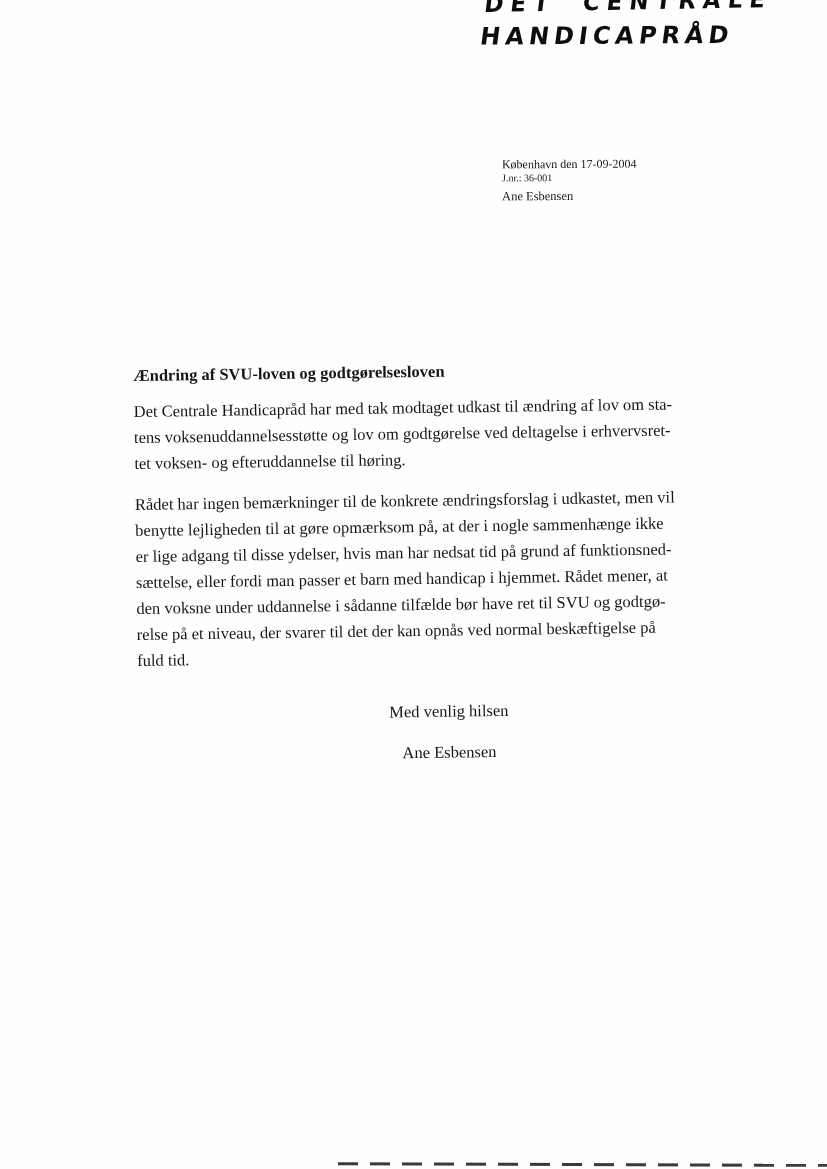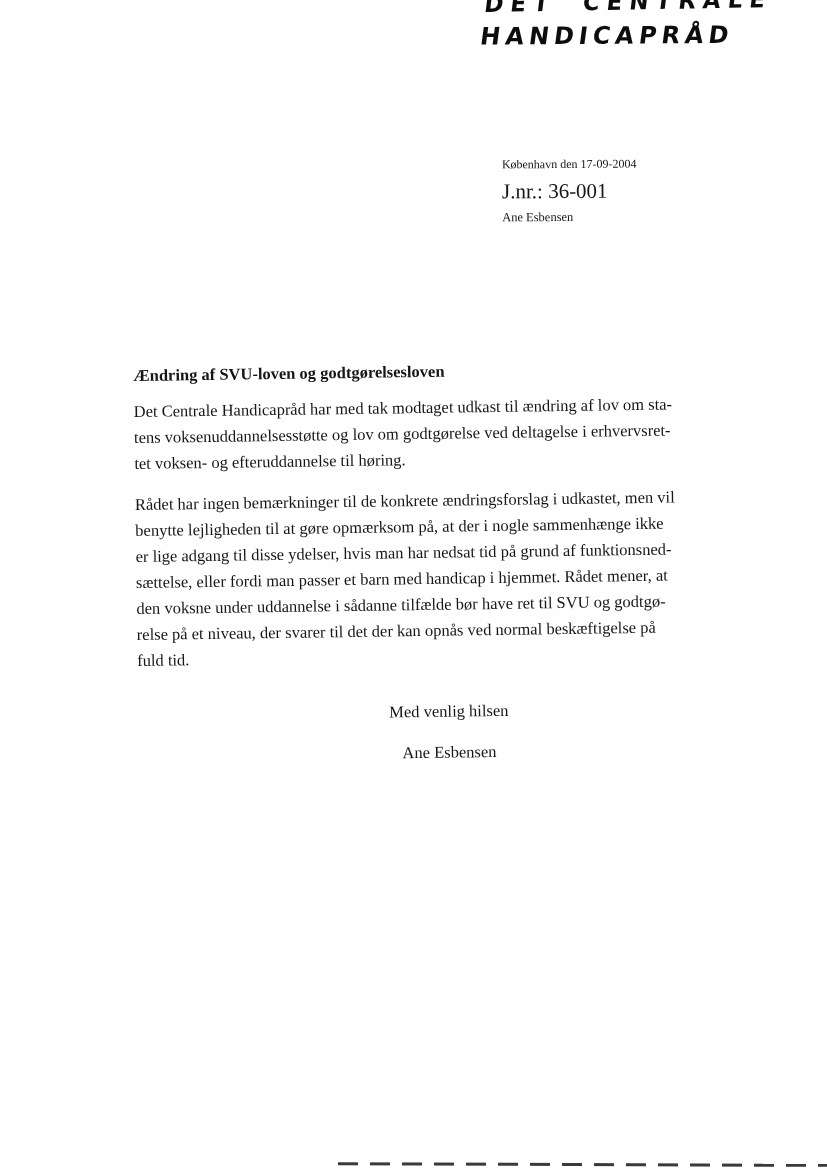--- a/index.html
+++ b/index.html
@@ -50,21 +50,21 @@
   }
 
   
   .meta {
     position: absolute;
     left: 502px;
     top: 157px;
     transform: rotate(-0.3deg);
   }
   .meta-date { font-size: 12px; }
-  .meta-jnr  { font-size: 21px; margin-top: 7px; }
+  .meta-jnr  { font-size: 10px; margin-top: 0; }
   .meta-contact { font-size: 12.5px; margin-top: 6px; }
 
   
   .body-block {
     position: absolute;
     left: 133px;
     top: 366px;
     width: 622px;
     transform: rotate(-0.8deg);
     transform-origin: left top;

